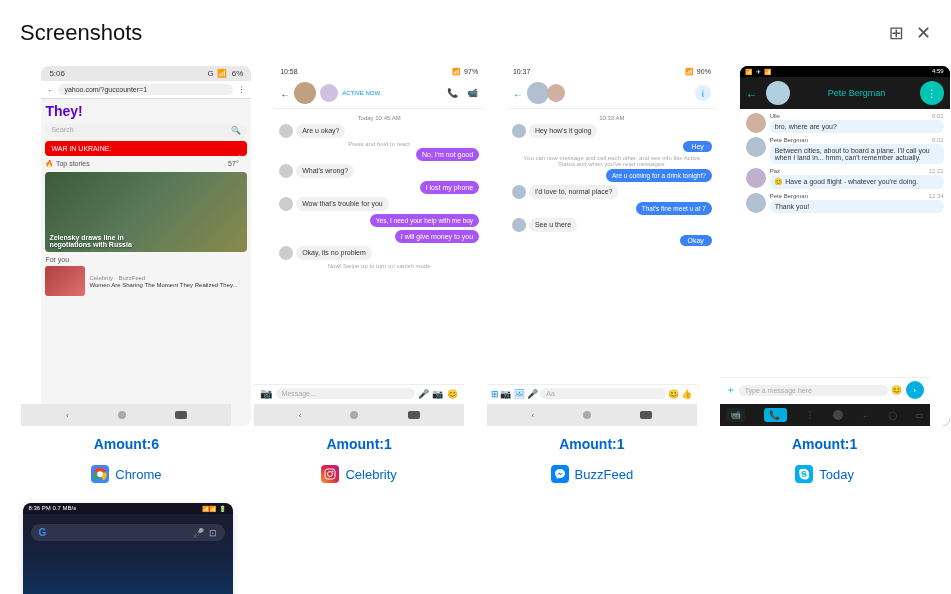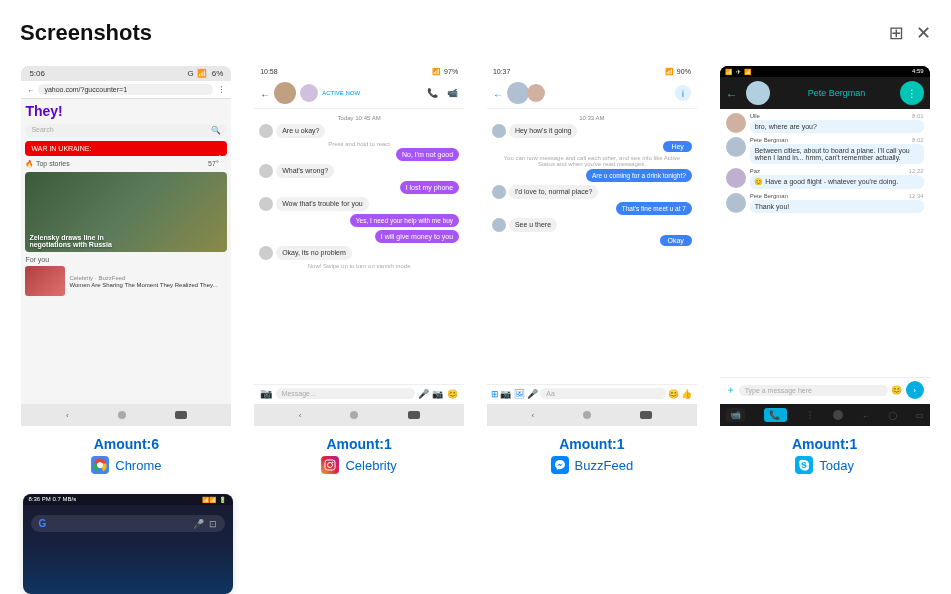--- a/index.html
+++ b/index.html
@@ -11,21 +11,21 @@
       min-height: 594px;
     }
     .header {
       display: flex;
       justify-content: space-between;
       align-items: center;
       margin-bottom: 20px;
     }
     .header-title {
       font-size: 22px;
-      font-weight: 700;
+      font-weight: 400;
       color: #111;
     }
     .header-icons {
       display: flex;
       gap: 12px;
       align-items: center;
     }
     .header-icon {
       cursor: pointer;
       color: #555;
@@ -48,21 +48,21 @@
       color: #333;
     }
     .amount-label span {
       color: #0066cc;
       font-weight: 600;
     }
     .app-label {
       display: flex;
       align-items: center;
       gap: 6px;
-      margin-top: 4px;
+      margin-top: 13px;
       font-size: 13px;
       color: #0066cc;
       cursor: pointer;
     }
     .app-icon {
       width: 18px;
       height: 18px;
       border-radius: 4px;
       display: inline-flex;
       align-items: center;
@@ -371,20 +371,21 @@
       width: 210px;
       height: 360px;
     }
     .phone-content {
       width: 100%;
       height: 100%;
       display: flex;
       flex-direction: column;
       overflow: hidden;
       border-radius: 8px;
+      margin-left: 20px;
     }
     .bottom-row {
       display: flex;
       gap: 20px;
       margin-top: 20px;
     }
     .small-screen-content {
       width: 100%;
       height: 100%;
       background: linear-gradient(180deg, #1a1a2e 0%, #16213e 50%, #0f3460 100%);

